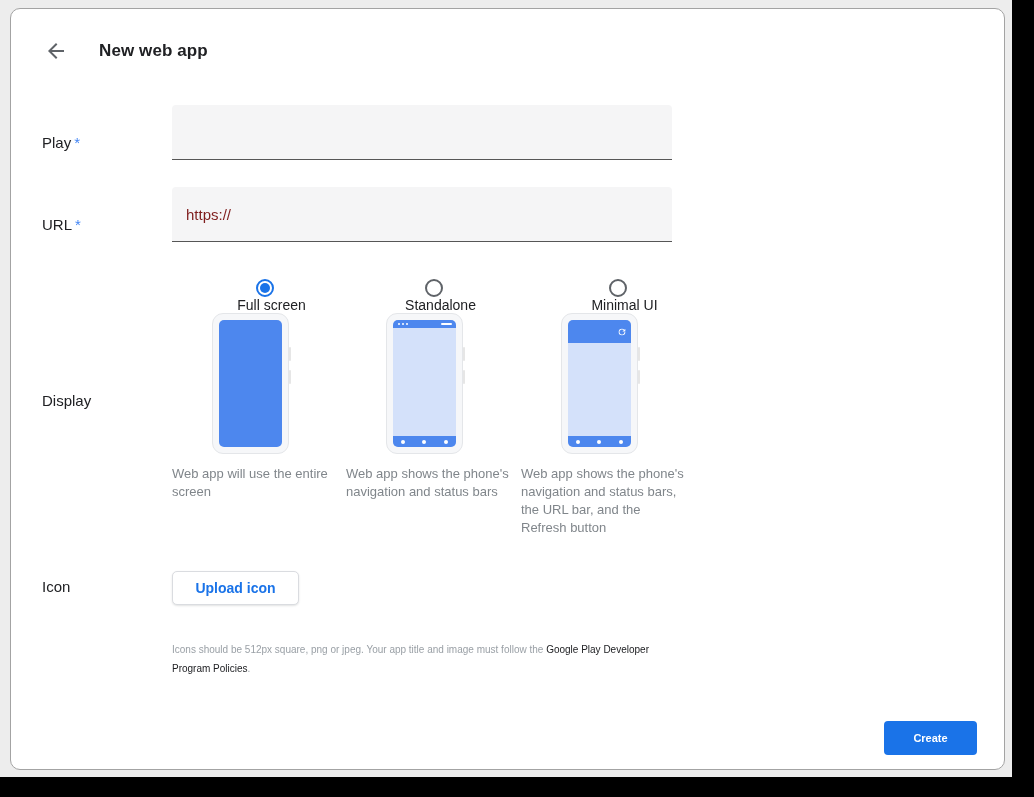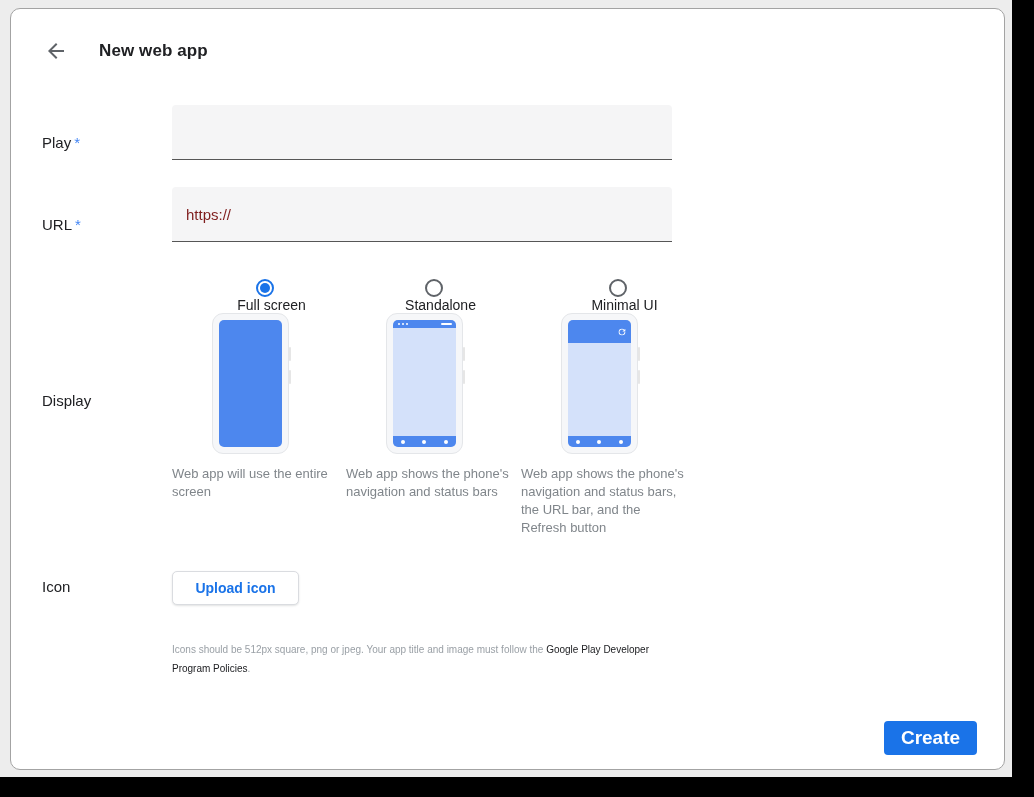--- a/index.html
+++ b/index.html
@@ -135,21 +135,21 @@
   .help{
     position:absolute;left:161px;top:631px;width:492px;
     font-size:10px;line-height:19px;color:#9aa0a6;
   }
   .help a{color:#202124;text-decoration:none;cursor:pointer;}
 
   
   .create-btn{
     position:absolute;right:27px;bottom:14px;width:93px;height:34px;
     background:#1a73e8;border:none;border-radius:4px;
-    color:#fff;font-size:19px;font-weight:700;
+    color:#fff;font-size:11px;font-weight:700;
     font-family:"Liberation Sans","DejaVu Sans",sans-serif;
     cursor:pointer;
   }
 </style>
 </head>
 <body>
 
 <div class="frame">
   <div class="card">
 

